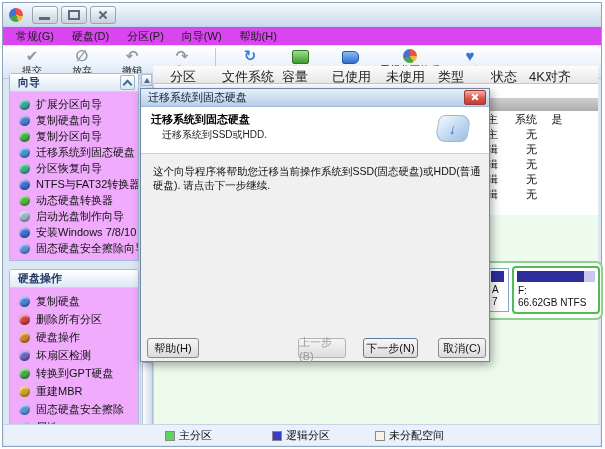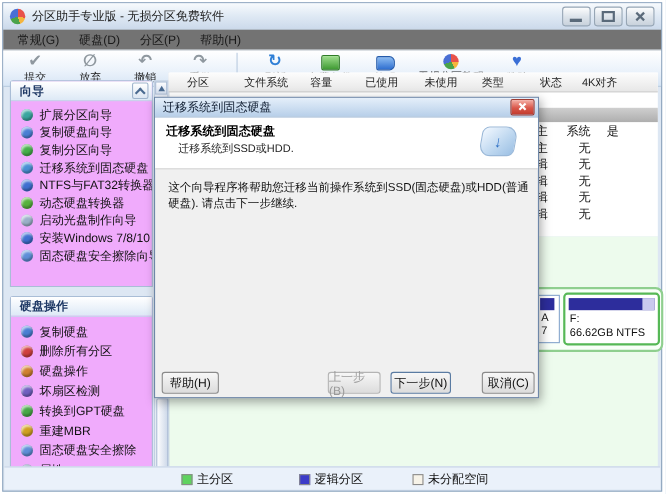--- a/index.html
+++ b/index.html
@@ -11,21 +11,21 @@
   .titlebar{position:absolute;left:0;top:0;right:0;height:24px;background:linear-gradient(#f7fafd,#dfe9f4 50%,#ccdaeb);border-bottom:1px solid #c3d2e4;display:flex;align-items:center;padding:0 6px;box-sizing:border-box;}
   .pie{width:14px;height:14px;border-radius:50%;background:conic-gradient(#e8524a 0 100deg,#f5b53d 100deg 160deg,#4aa34a 160deg 250deg,#4a6fd4 250deg 360deg);margin-right:6px;flex:none;}
   .title{font-size:11px;color:#1e1e1e;flex:1;white-space:nowrap;overflow:hidden;}
   .capbtn{width:24px;height:16px;border:1px solid #97a6b5;border-radius:3px;background:linear-gradient(#fdfdfd,#dde4eb 50%,#c9d2dc);margin-left:3px;position:relative;flex:none;}
   .g-min{position:absolute;left:6px;bottom:3px;width:11px;height:3px;background:#5a6a7a;}
   .g-max{position:absolute;left:6px;top:3px;width:8px;height:6px;border:2px solid #5a6a7a;}
   .g-x1,.g-x2{position:absolute;left:11px;top:3px;width:2px;height:10px;background:#5a6a7a;}
   .g-x1{transform:rotate(45deg);} .g-x2{transform:rotate(-45deg);}
 
   
-  .menubar{position:absolute;left:0;top:24px;right:0;height:19px;background:#737373;border-bottom:1px solid #dfe7f0;display:flex;align-items:center;font-size:11px;padding-left:4px;box-sizing:border-box;}
+  .menubar{position:absolute;left:0;top:24px;right:0;height:19px;background:#d946ef;border-bottom:1px solid #dfe7f0;display:flex;align-items:center;font-size:11px;padding-left:4px;box-sizing:border-box;}
   .menuitem{padding:2px 9px;color:#1a1a1a;}
 
   
   .toolbar{position:absolute;left:0;top:43px;right:0;height:33px;background:linear-gradient(#ffffff,#ecf3fb 55%,#d7e5f5);border-bottom:1px solid #b9cbdf;display:flex;align-items:flex-start;padding:2px 2px 0 4px;box-sizing:border-box;}
   .tbtn{display:flex;flex-direction:column;align-items:center;min-width:40px;padding:0 5px;}
   .toolbar > span.tbtn:nth-of-type(5){border-left:1px solid #b9cbdf;margin-left:8px;padding-left:14px;}
   .ticon{height:16px;font-size:15px;line-height:16px;font-weight:bold;}
   .tlabel{font-size:10px;color:#1a1a1a;white-space:nowrap;}
   .ticon[data-icon="backup-icon"]{width:15px;height:12px;margin-top:2px;background:linear-gradient(#9ede8d,#3f9a33);border:1px solid #2e7a26;border-radius:2px;overflow:hidden;}
   .ticon[data-icon="tutorial-icon"]{width:15px;height:11px;margin-top:3px;background:linear-gradient(#8cbcf2,#2f6fd0);border:1px solid #245aaa;border-radius:2px 5px 5px 2px;overflow:hidden;}
@@ -46,21 +46,21 @@
   
   .sb{position:absolute;left:137px;top:70px;width:13px;height:367px;background:#e9eef7;border:1px solid #c2d0e2;box-sizing:border-box;}
   .sbbtn{position:absolute;left:0;width:11px;height:12px;background:linear-gradient(#fdfdfe,#d4dfee);border:1px solid #aebfd6;box-sizing:border-box;}
   .sbup{top:0;} .sbdn{bottom:0;}
   .tri-up{position:absolute;left:2px;top:3px;width:0;height:0;border-left:3px solid transparent;border-right:3px solid transparent;border-bottom:5px solid #4a6a90;}
   .tri-dn{position:absolute;left:2px;top:3px;width:0;height:0;border-left:3px solid transparent;border-right:3px solid transparent;border-top:5px solid #4a6a90;}
   .sbthumb{position:absolute;left:1px;width:9px;top:288px;height:62px;background:linear-gradient(90deg,#fdfdfe,#cfdaea);border:1px solid #aebfd6;border-radius:2px;}
 
   
   .mainbg{position:absolute;left:150px;top:63px;right:3px;height:149px;background:#fff;border-left:1px solid #c8d4e4;}
-  .thead{position:absolute;left:150px;top:63px;right:3px;height:17px;background:linear-gradient(#fdfdfd,#e7e7e7);border-bottom:1px solid #c8c8c8;font-size:10px;color:#222;}
+  .thead{position:absolute;left:150px;top:63px;right:3px;height:17px;background:linear-gradient(#fdfdfd,#e7e7e7);border-bottom:1px solid #c8c8c8;font-size:13px;color:#222;}
   .thead span{position:absolute;top:2px;text-align:left;}
   .thead span:nth-of-type(1){left:17px;text-align:left;}
   .thead span:nth-of-type(2){left:69px;width:70px;}
   .thead span:nth-of-type(3){left:129px;width:60px;}
   .thead span:nth-of-type(4){left:179px;width:60px;font-family:Liberation Mono, monospace;}
   .thead span:nth-of-type(5){left:233px;width:60px;}
   .thead span:nth-of-type(6){left:285px;width:60px;}
   .thead span:nth-of-type(7){left:338px;width:60px;}
   .thead span:nth-of-type(8){left:376px;width:60px;}
   .diskband{position:absolute;left:150px;top:95px;right:3px;height:13px;background:linear-gradient(#cfcfcf,#aeaeae);}
@@ -98,49 +98,49 @@
   .dx1{transform:rotate(45deg);} .dx2{transform:rotate(-45deg);}
   .dwhite{position:relative;height:46px;background:#fff;border-bottom:1px solid #cfcfcf;}
   .dheading{position:absolute;left:10px;top:5px;font-size:11px;font-weight:bold;color:#000;}
   .dsub{position:absolute;left:21px;top:21px;font-size:10px;color:#222;}
   .dicon{position:absolute;right:20px;top:8px;width:30px;height:25px;background:linear-gradient(135deg,#f2f8ff,#bcd6ef 60%,#9cc0e4);border:1px solid #9ab8d8;border-radius:6px 11px 6px 11px;transform:skewX(-10deg);display:flex;align-items:center;justify-content:center;}
   .dicon::after{content:"↓";color:#2e6fc4;font-weight:bold;font-size:14px;}
   .dbodytext{position:absolute;left:12px;top:75px;width:330px;font-size:10.5px;color:#111;line-height:14px;}
   .btn{position:absolute;top:249px;height:20px;font-size:11px;display:flex;align-items:center;justify-content:center;border:1px solid #8a8a8a;border-radius:3px;background:linear-gradient(#f7f7f7,#dcdcdc);color:#111;box-sizing:border-box;}
   .bhelp{left:6px;width:52px;}
   .bback{left:157px;width:48px;color:#9a9a9a;border-color:#b4b4b4;}
-  .bnext{left:214px;width:55px;border-color:#5a7ba2;}
+  .bnext{left:222px;width:55px;border-color:#5a7ba2;}
   .bcancel{left:297px;width:48px;}
 </style>
 </head>
 <body>
 
 <div id="app">
   <div class="window">
 
     <div class="titlebar">
       <span class="pie"></span>
-      <span class="title">分区助手专业版 - 无损分区免费软件</span>
       <span class="capbtn">
           <i class="g-min"></i>
         </span>
       <span class="capbtn">
           <i class="g-max"></i>
         </span>
       <span class="capbtn">
           <i class="g-x1"></i>
           <i class="g-x2"></i>
         </span>
     </div>
 
     <div class="menubar">
 
     <span class="menuitem">常规(G)</span>
         <span class="menuitem">硬盘(D)</span>
         <span class="menuitem">分区(P)</span>
+        <span class="menuitem">向导(W)</span>
         <span class="menuitem">帮助(H)</span>
       </div>
 
     <div class="toolbar">
 
         <span class="tbtn">
           <span class="ticon" data-icon="check-icon" style="color: rgb(143, 152, 159);">✔</span>
           <span class="tlabel">提交</span>
         </span>
 
@@ -305,20 +305,24 @@
           <div class="pitem">
             <span class="dot" data-icon="copy-partition-wizard-icon" style="background: rgb(70, 176, 74);"></span>
             <span class="plabel">复制分区向导</span>
           </div>
 
           <div class="pitem">
             <span class="dot" data-icon="migrate-os-to-ssd-icon" style="background: rgb(74, 143, 212);"></span>
             <span class="plabel">迁移系统到固态硬盘</span>
           </div>
 
+          <div class="pitem">
+            <span class="dot" data-icon="partition-recovery-icon" style="background: rgb(63, 174, 143);"></span>
+            <span class="plabel">分区恢复向导</span>
+          </div>
 
           <div class="pitem">
             <span class="dot" data-icon="ntfs-fat32-converter-icon" style="background: rgb(63, 111, 208);"></span>
             <span class="plabel">NTFS与FAT32转换器</span>
           </div>
 
           <div class="pitem">
             <span class="dot" data-icon="dynamic-disk-converter-icon" style="background: rgb(88, 178, 62);"></span>
             <span class="plabel">动态硬盘转换器</span>
           </div>

